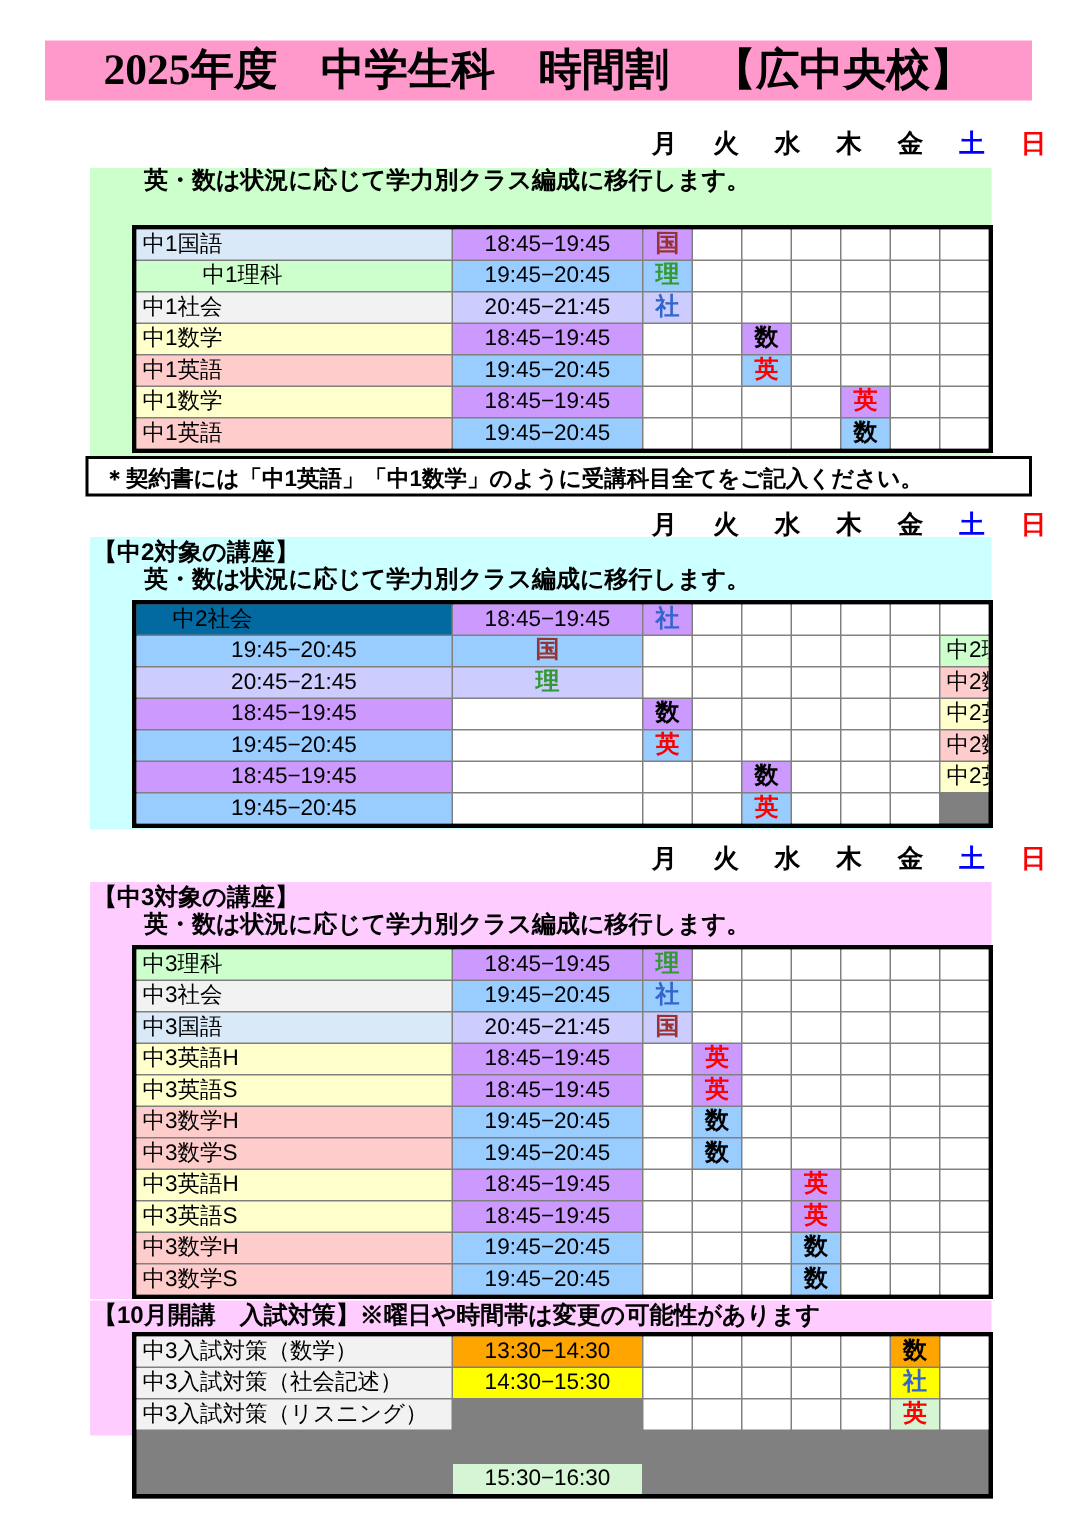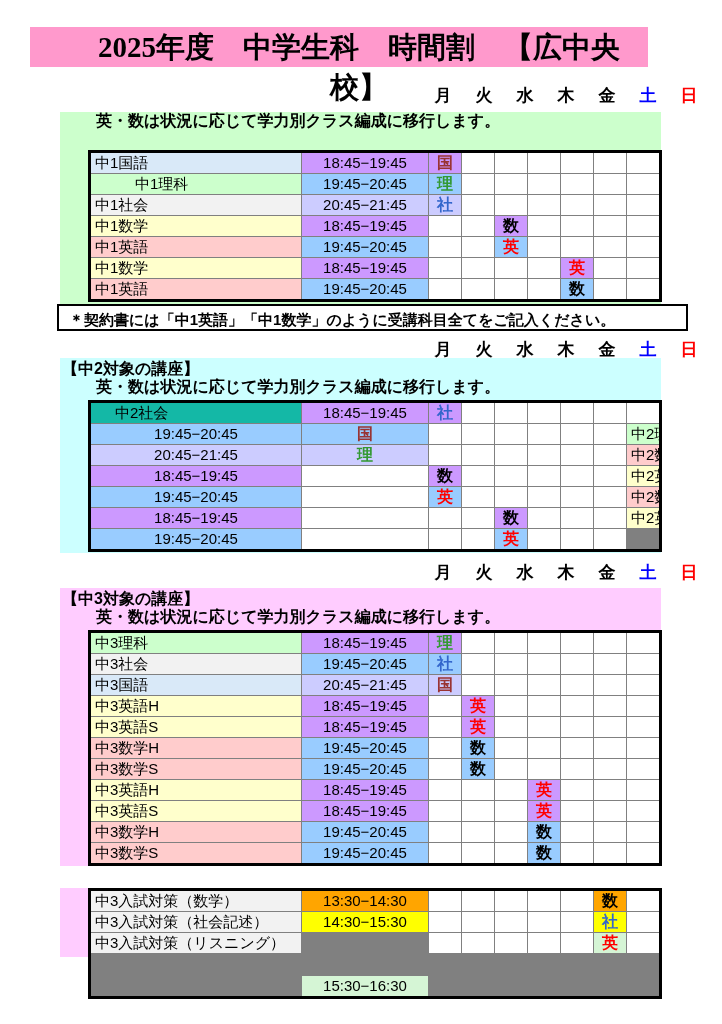--- a/index.html
+++ b/index.html
@@ -5,24 +5,24 @@
   html,body{margin:0;padding:0;background:#ffffff;}
   .page{
     position:relative;
     width:722px;height:1024px;
     background:#ffffff;
     font-family:"Liberation Sans", sans-serif;
     color:#000;
     overflow:hidden;
   }
   .title-bar{
-    position:absolute;left:30px;top:27px;width:578px;height:40px;
+    position:absolute;left:30px;top:27px;width:658px;height:40px;
     line-height:40px;text-align:center;
     font-family:"Liberation Serif", serif;
-    font-weight:bold;font-size:29px;padding-left:40px;
+    font-weight:bold;font-size:29px;
   }
   .day-header{
     position:absolute;left:434px;width:264px;height:20px;
     display:flex;justify-content:space-between;
     font-size:17px;font-weight:bold;line-height:20px;
   }
   .day-header span{width:18px;text-align:center;display:inline-block;}
   .section{position:absolute;left:60px;width:601px;}
   .section-header{
     padding:2px 0 0 2px;font-size:16px;font-weight:bold;height:18px;line-height:18px;
@@ -156,21 +156,21 @@
         <div class="cell day"></div>
       </div>
   </div>
 
   <div class="note-box">＊契約書には「中1英語」「中1数学」のように受講科目全てをご記入ください。</div>
 
   <div class="section" style="top: 358px; height: 195px; background: rgb(204, 255, 255);">
     <div class="section-header">【中2対象の講座】</div>
     <div class="section-subnote">英・数は状況に応じて学力別クラス編成に移行します。</div>
     <div class="sched" style="top:42px">
-        <div class="cell name" style="background: #14b8a6; padding-left: 24px;">中2社会</div>
+        <div class="cell name" style="background: #0369a1; padding-left: 24px;">中2社会</div>
         <div class="cell time" style="background: rgb(204, 153, 255);">18:45−19:45</div>
         <div class="cell day" style="background: rgb(204, 153, 255); color: rgb(51, 102, 204);">社</div>
         <div class="cell day"></div>
         <div class="cell day"></div>
         <div class="cell day"></div>
         <div class="cell day"></div>
         <div class="cell day"></div>
         <div class="cell day"></div>
         <div class="cell time" style="background: rgb(153, 204, 255);">19:45−20:45</div>
         <div class="cell day" style="background: rgb(153, 204, 255); color: rgb(153, 51, 51);">国</div>
@@ -328,20 +328,21 @@
         <div class="cell day"></div>
         <div class="cell day"></div>
         <div class="cell day" style="background: rgb(153, 204, 255); color: rgb(0, 0, 0);">数</div>
         <div class="cell day"></div>
         <div class="cell day"></div>
         <div class="cell day"></div>
       </div>
   </div>
 
   <div class="section" style="top:867px;height:90px">
+    <div class="exam-band" style="background: rgb(255, 204, 255);">【10月開講　入試対策】※曜日や時間帯は変更の可能性があります</div>
     <div class="exam-strip" style="background: rgb(255, 204, 255);"></div>
     <div class="sched" style="top:21px">
         <div class="cell name" style="background: rgb(242, 242, 242);">中3入試対策（数学）</div>
         <div class="cell time" style="background: rgb(255, 165, 0);">13:30−14:30</div>
         <div class="cell day"></div>
         <div class="cell day"></div>
         <div class="cell day"></div>
         <div class="cell day"></div>
         <div class="cell day"></div>
         <div class="cell day" style="background: rgb(255, 165, 0); color: rgb(0, 0, 0);">数</div>

